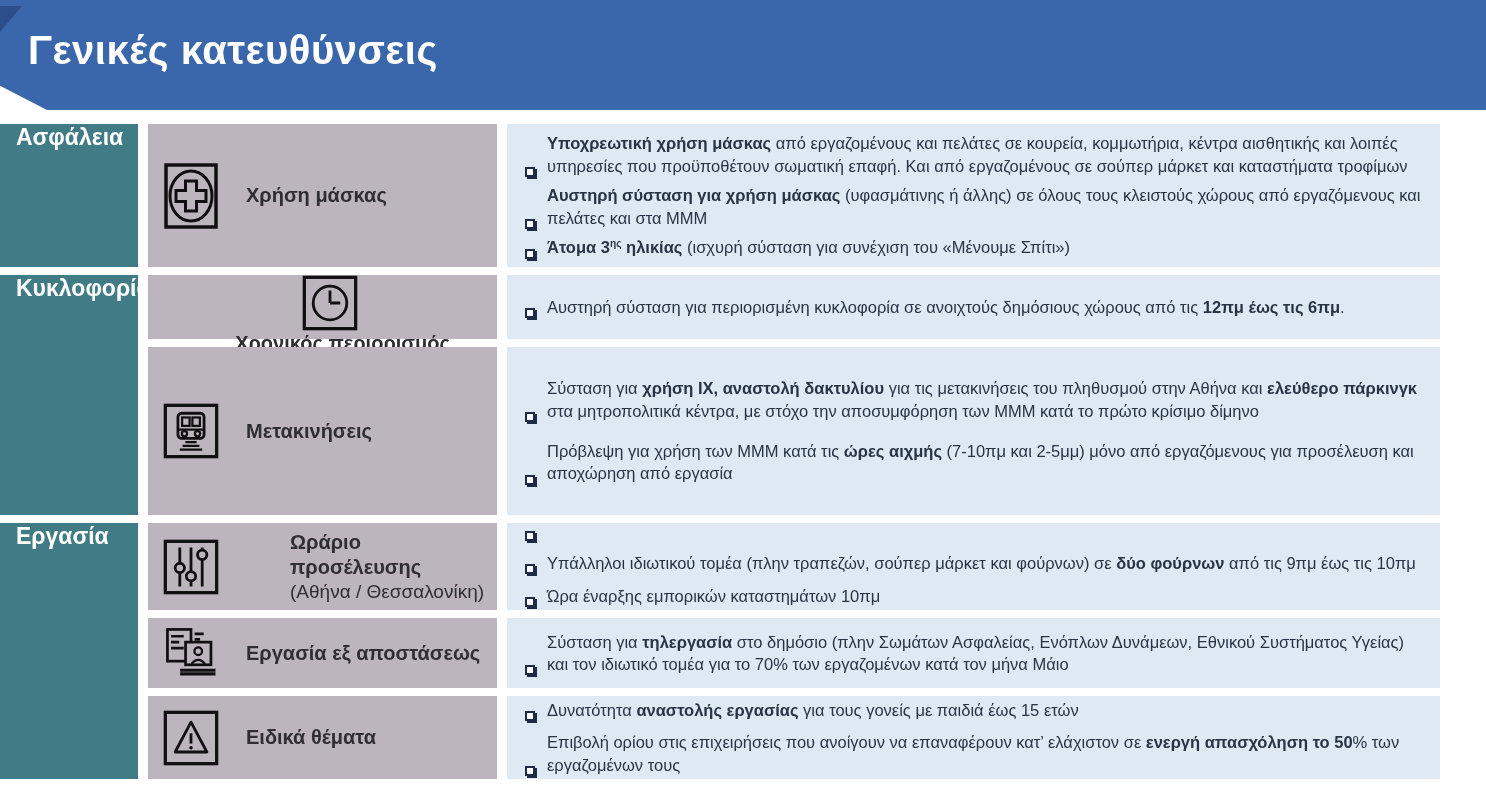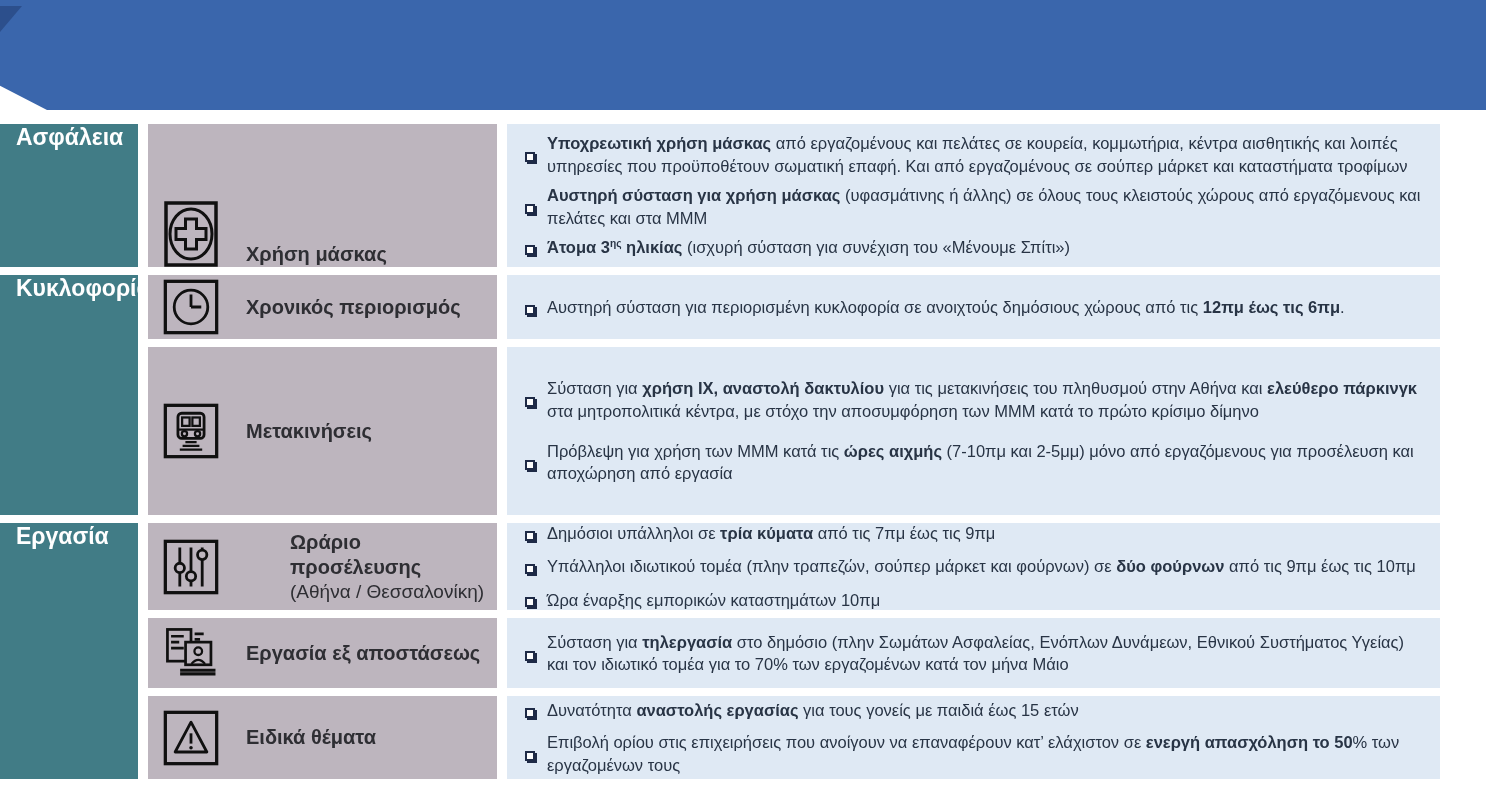--- a/index.html
+++ b/index.html
@@ -40,48 +40,49 @@
     font-size:23px; font-weight:bold;
   }
   .s1{grid-row:1;} .s2{grid-row:2 / span 2;} .s3{grid-row:4 / span 3;}
   .card{
     grid-column:2; background:var(--card-gray);
     display:flex; align-items:center; padding-left:14px;
   }
   .card .ic{flex:none; width:58px; display:flex; justify-content:center;}
   .card .lbl{margin-left:26px; font-size:20px; font-weight:bold; color:#2e2e33; line-height:1.25;}
   .card .sublbl{display:block; font-weight:normal; font-size:19px;}
-  .c1{grid-row:1;align-items:flex-end;} .c2{grid-row:2;} .c3{grid-row:3;} .c4{grid-row:4;gap:44px;} .c5{grid-row:5;} .c6{grid-row:6;}
+  .c1{grid-row:1;} .c2{grid-row:2;flex-direction:column;} .c3{grid-row:3;} .c4{grid-row:4;gap:44px;} .c5{grid-row:5;} .c6{grid-row:6;}
   .panel{
     grid-column:3; background:var(--panel-blue);
     display:flex; flex-direction:column; justify-content:center;
     padding:8px 18px 8px 16px; gap:9px;
   }
   .p1{grid-row:1; gap:7px;} .p2{grid-row:2;} .p3{grid-row:3; gap:18px;}
   .p4{grid-row:4; gap:11px;} .p5{grid-row:5;} .p6{grid-row:6; gap:10px;}
-  .bullet{display:flex; align-items:center;}
+  .bullet{display:flex; align-items:flex-end;}
   .sq{
     flex:none; width:10px; height:10px; margin:5px 12px 0 2px;
     border:2.2px solid var(--bullet-navy);
     box-shadow:2px 2px 0 0 var(--bullet-navy);
     background:#fdfdfd;
   }
   .tx{font-size:16.5px; line-height:1.36; color:var(--text-dark);}
   .tx .b{font-weight:bold;}
   .tx sup{font-weight:bold; font-size:.62em;}
   svg{display:block;}
   .stroke{stroke:#101010; fill:none;}
 </style>
 </head>
 <body>
 
 <div class="slide">
 
   <header class="banner">
     <div class="banner-fold"></div>
+    <h1>Γενικές κατευθύνσεις</h1>
   </header>
 
   <div class="content">
 
     <div class="side s1">
       <span>Ασφάλεια</span>
     </div>
     <div class="side s2">
       <span>Κυκλοφορία</span>
     </div>
@@ -192,21 +193,20 @@
             <span class="sq"></span>
             <span class="tx"><span>Σύσταση για </span><span class="b">χρήση ΙΧ, αναστολή δακτυλίου</span><span> για τις μετακινήσεις του πληθυσμού στην Αθήνα και </span><span class="b">ελεύθερο πάρκινγκ</span><span> στα μητροπολιτικά κέντρα, με στόχο την αποσυμφόρηση των ΜΜΜ κατά το πρώτο κρίσιμο δίμηνο</span></span>
           </div><div class="bullet">
             <span class="sq"></span>
             <span class="tx"><span>Πρόβλεψη για χρήση των ΜΜΜ κατά τις </span><span class="b">ώρες αιχμής</span><span> (7-10πμ και 2-5μμ) μόνο από εργαζόμενους για προσέλευση και αποχώρηση από εργασία</span></span>
           </div></div>
       </div>
     <div class="panel p4">
         <div style="display:contents"><div class="bullet">
             <span class="sq"></span>
-            <span class="tx"><span>Δημόσιοι υπάλληλοι σε </span><span class="b">τρία κύματα</span><span> από τις 7πμ έως τις 9πμ</span></span>
           </div><div class="bullet">
             <span class="sq"></span>
             <span class="tx"><span>Υπάλληλοι ιδιωτικού τομέα (πλην τραπεζών, σούπερ μάρκετ και φούρνων) σε </span><span class="b">δύο φούρνων</span><span> από τις 9πμ έως τις 10πμ</span></span>
           </div><div class="bullet">
             <span class="sq"></span>
             <span class="tx"><span>Ώρα έναρξης εμπορικών καταστημάτων 10πμ</span></span>
           </div></div>
       </div>
     <div class="panel p5">
         <div style="display:contents"><div class="bullet">

